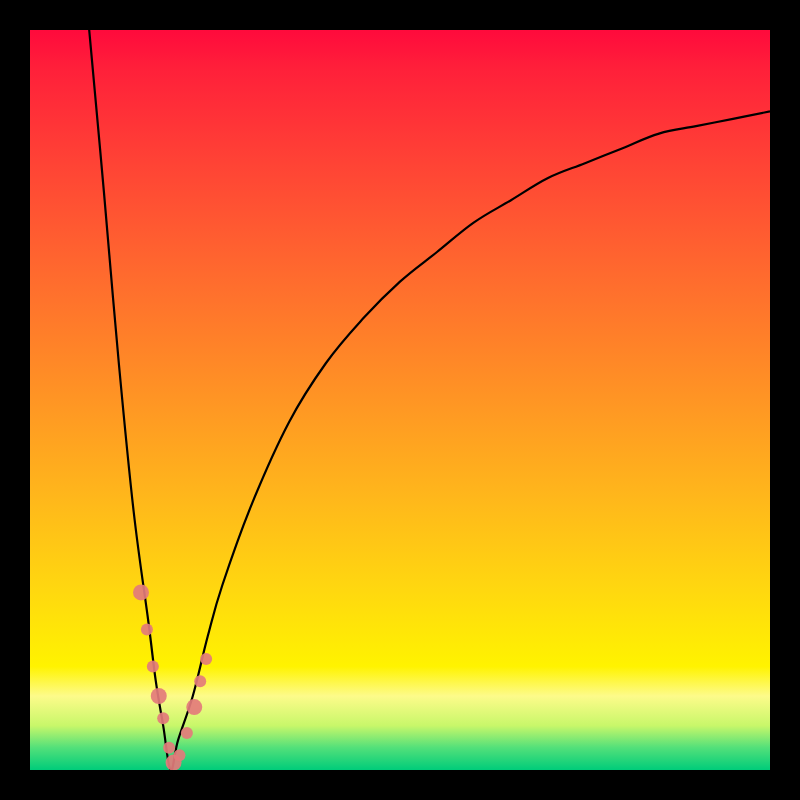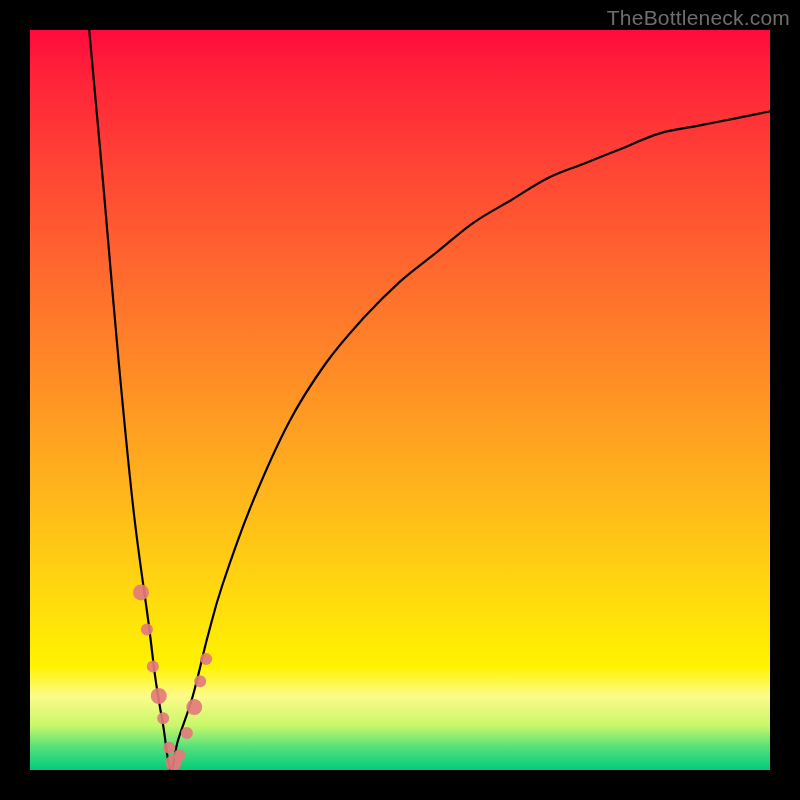--- a/index.html
+++ b/index.html
@@ -53,21 +53,20 @@
     color: #6e6e6e;
     font-size: 21px;
     font-weight: 400;
     letter-spacing: 0.2px;
   }
 </style>
 </head>
 <body>
 
 <div class="frame">
-  <div class="watermark">TheBottleneck.com</div>
 
   <div class="plot-area">
     <svg class="plot-svg" viewBox="0 0 740 740" preserveAspectRatio="none">
       <g>
         <path fill="none" stroke="#000000" stroke-width="2.2" d="M 59.20 0.00 C 61.86 29.30 68.67 102.86 74.00 162.80 C 79.33 222.74 83.47 275.72 88.80 333.00 C 94.13 390.28 98.27 434.38 103.60 481.00 C 108.93 527.62 114.40 561.36 118.40 592.00 C 122.40 622.64 123.14 632.55 125.80 651.20 C 128.46 669.85 130.54 679.62 133.20 695.60 C 135.86 711.58 137.94 737.34 140.60 740.00 C 143.26 742.66 144.00 723.72 148.00 710.40 C 152.00 697.08 157.47 684.65 162.80 666.00 C 168.13 647.35 172.27 626.78 177.60 606.80 C 182.93 586.82 184.41 578.98 192.40 555.00 C 200.39 531.02 210.01 502.90 222.00 473.60 C 233.99 444.30 245.68 417.51 259.00 392.20 C 272.32 366.89 282.68 351.65 296.00 333.00 C 309.32 314.35 319.68 303.25 333.00 288.60 C 346.32 273.95 356.68 263.59 370.00 251.60 C 383.32 239.61 393.68 232.66 407.00 222.00 C 420.32 211.34 430.68 201.72 444.00 192.40 C 457.32 183.08 467.68 178.19 481.00 170.20 C 494.32 162.21 504.68 154.66 518.00 148.00 C 531.32 141.34 541.68 138.53 555.00 133.20 C 568.32 127.87 578.68 123.73 592.00 118.40 C 605.32 113.07 615.68 107.60 629.00 103.60 C 642.32 99.60 652.68 98.86 666.00 96.20 C 679.32 93.54 689.68 91.46 703.00 88.80 C 716.32 86.14 733.34 82.73 740.00 81.40"></path>
       </g>
       <g>
           <circle cx="111.00" cy="562.40" r="8" fill="#e37b7b" fill-opacity="0.92"></circle>
           <circle cx="116.92" cy="599.40" r="6" fill="#e37b7b" fill-opacity="0.92"></circle>
           <circle cx="122.84" cy="636.40" r="6" fill="#e37b7b" fill-opacity="0.92"></circle>

